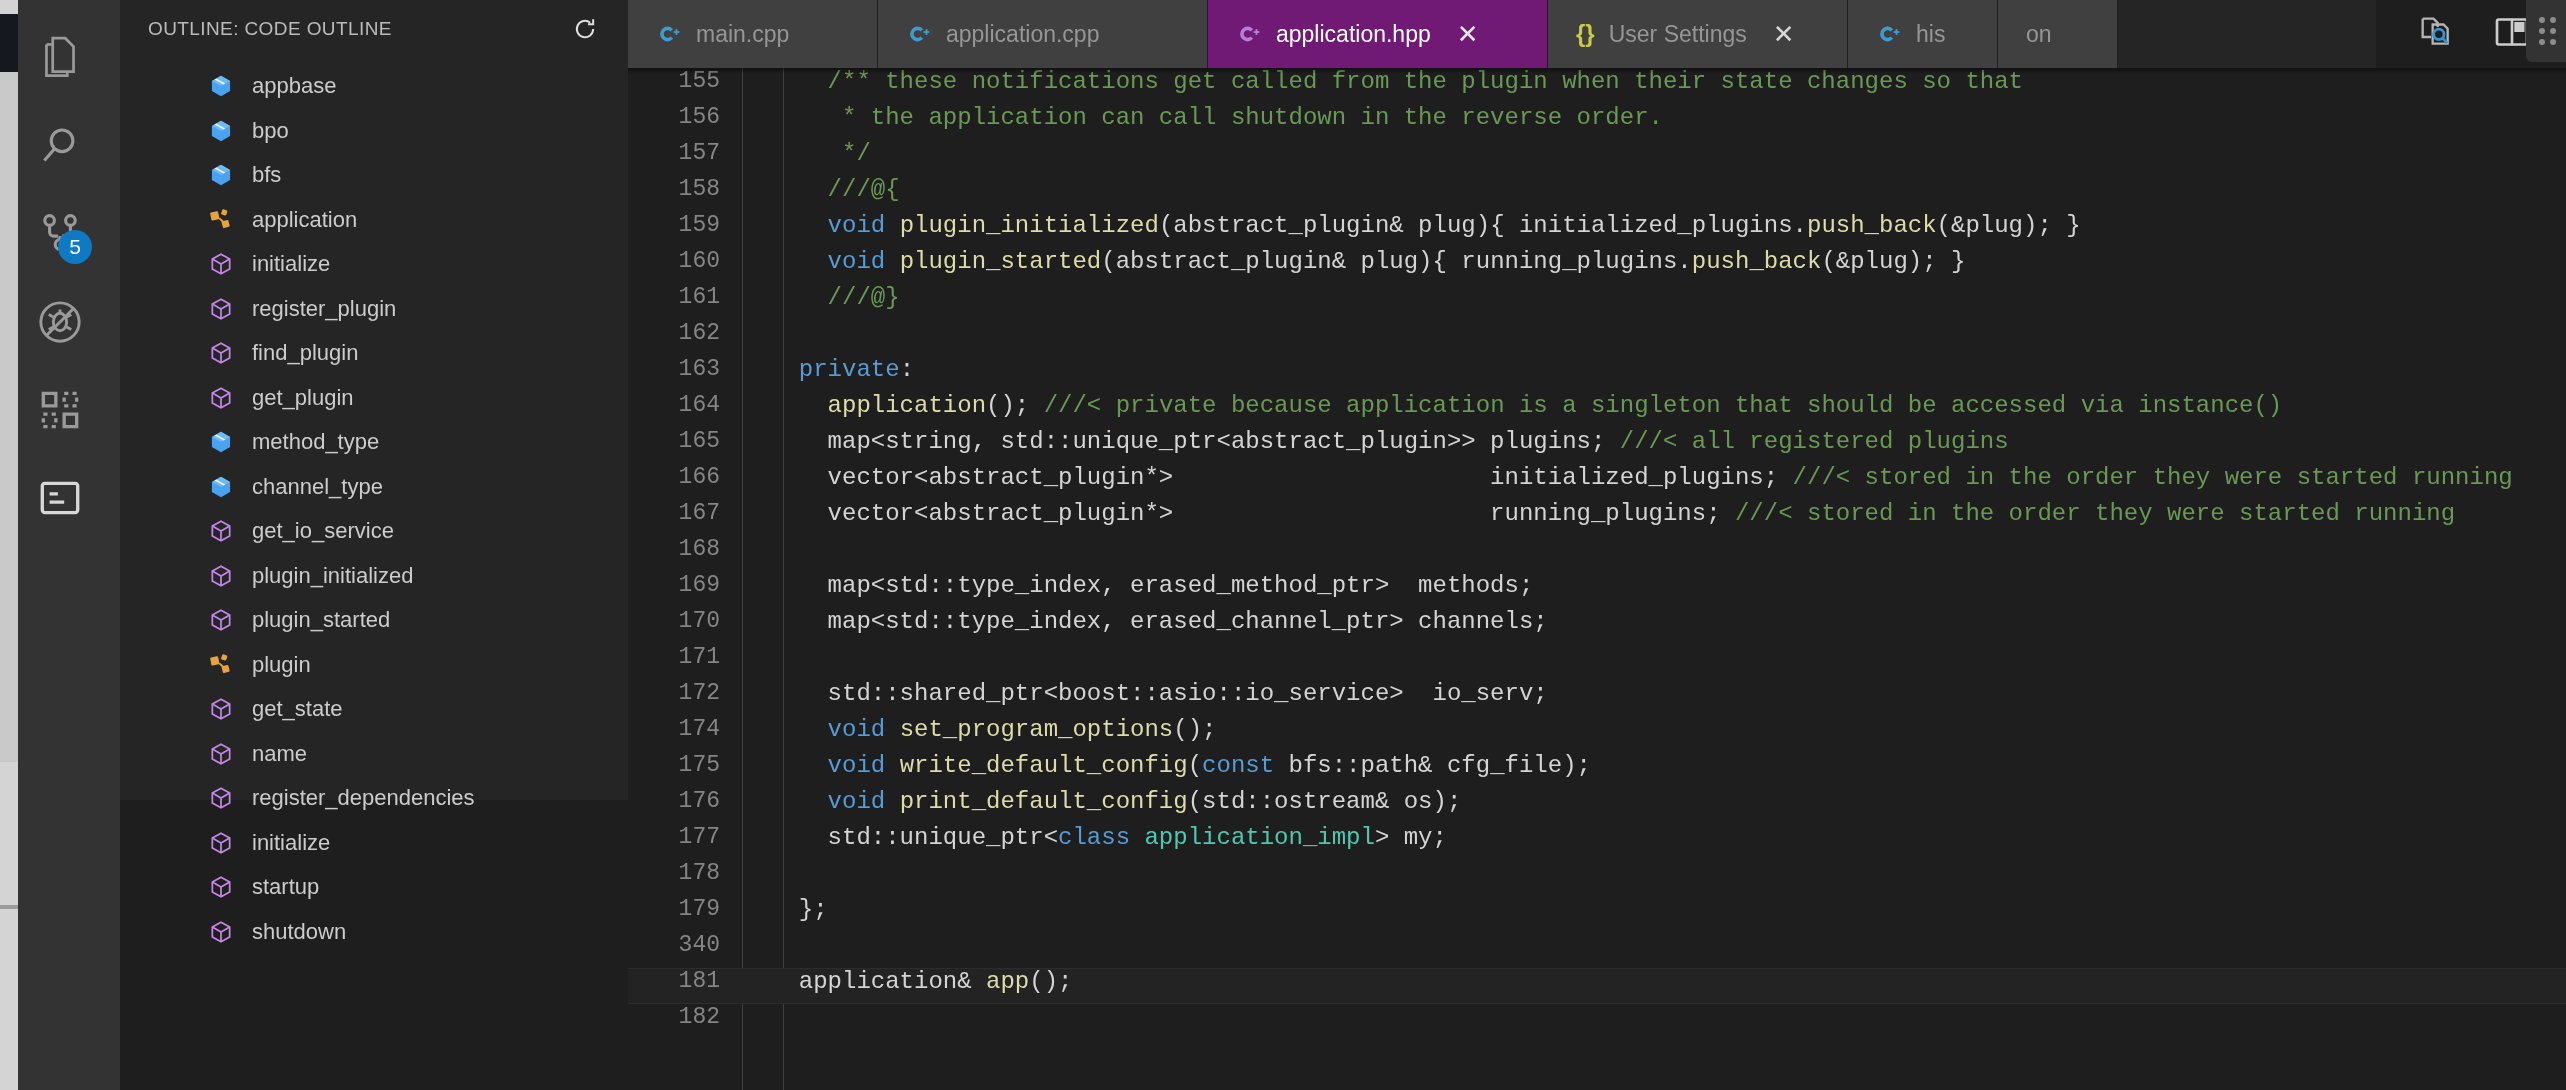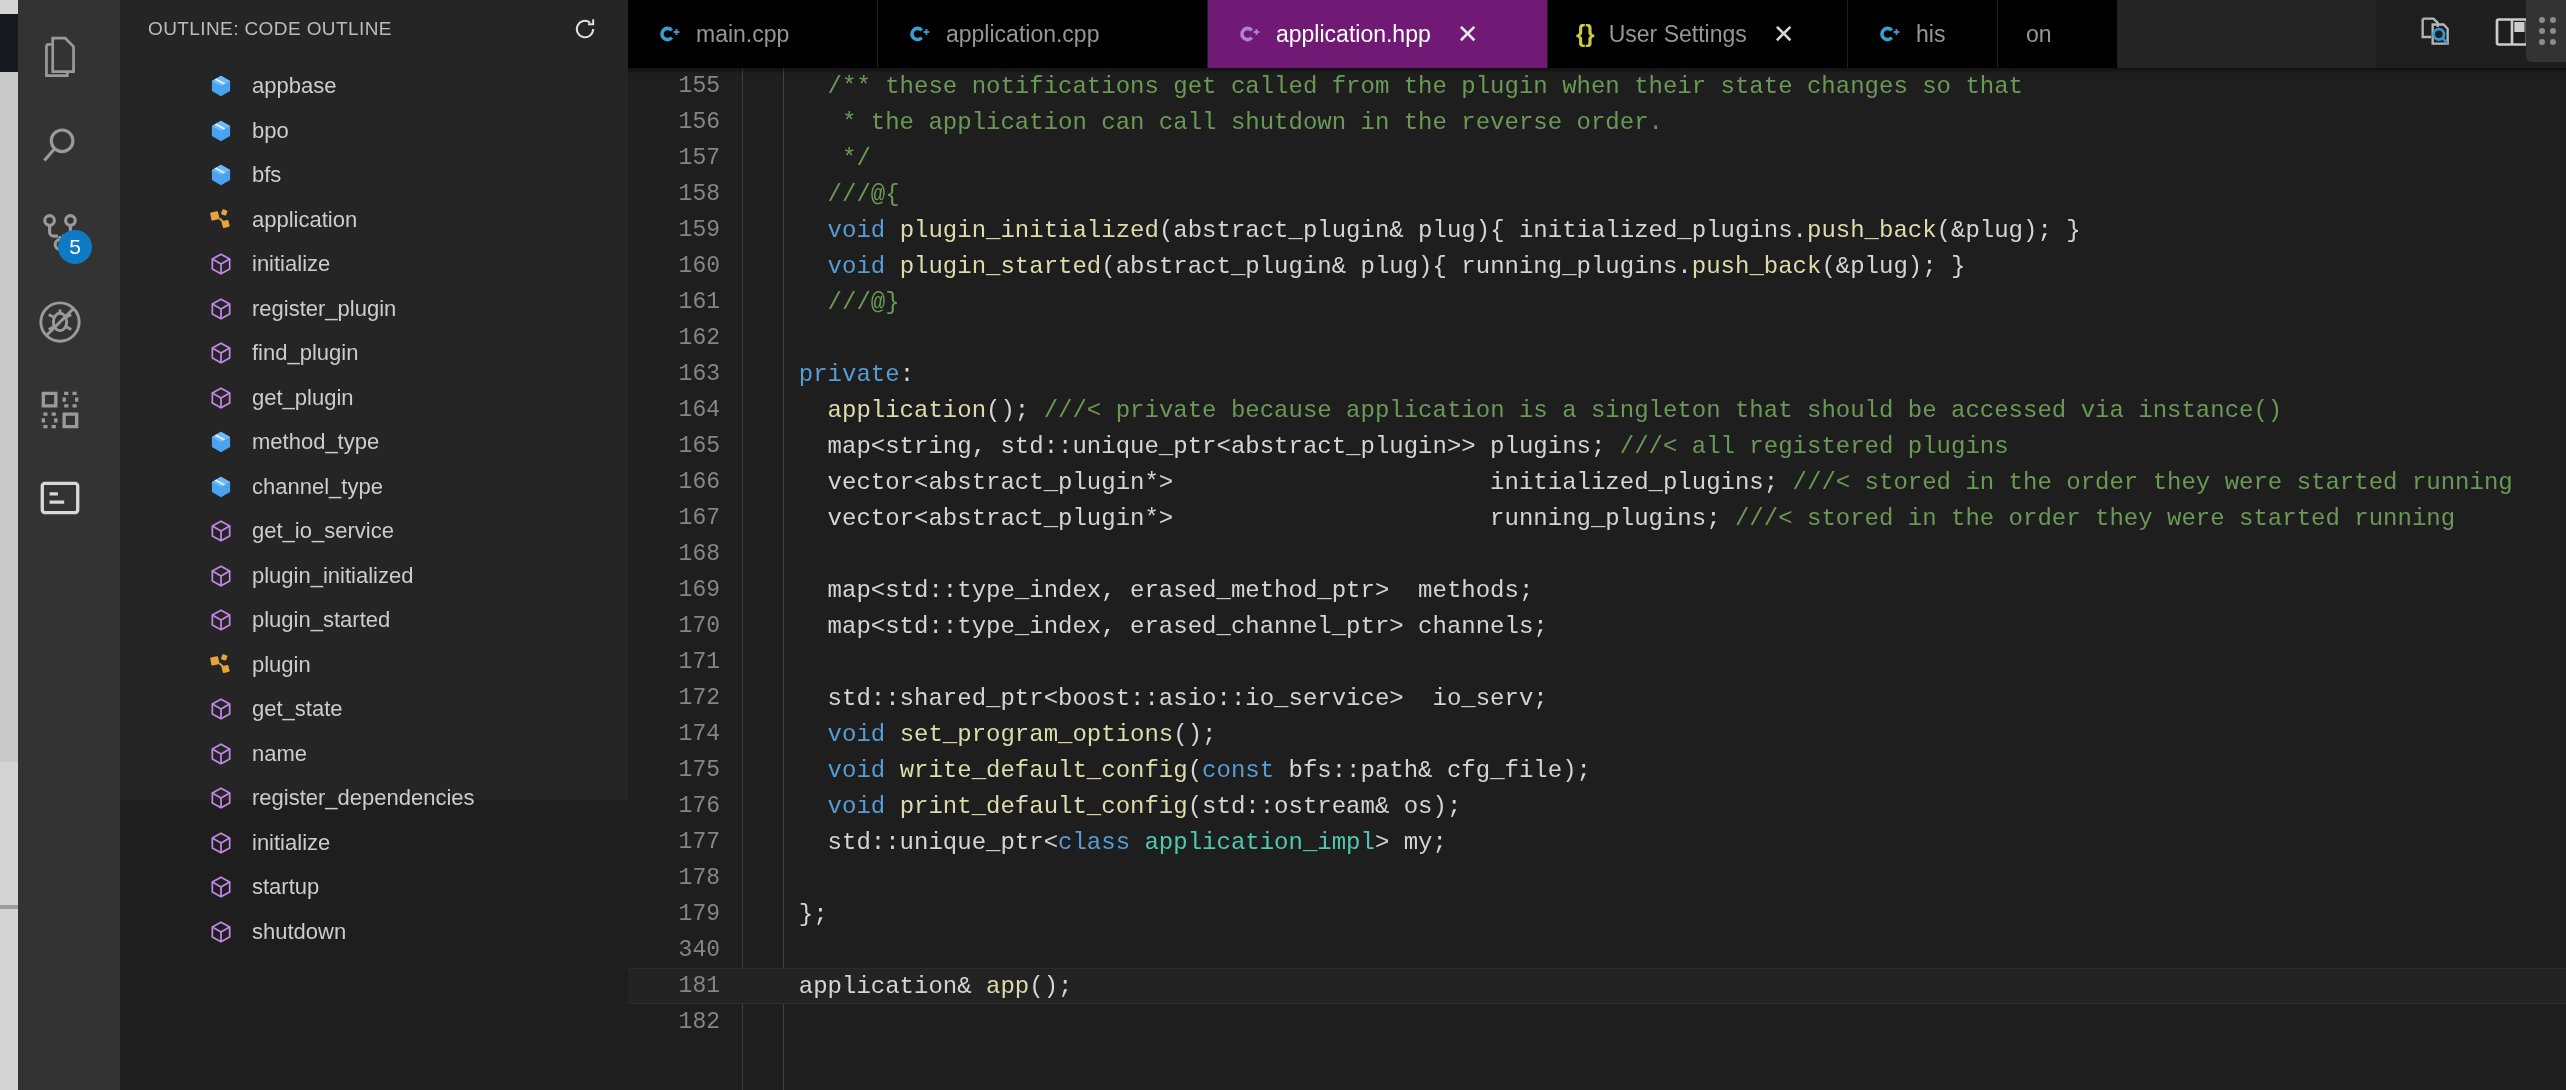--- a/index.html
+++ b/index.html
@@ -30,41 +30,41 @@
   .sb-refresh{width:34px;height:34px;display:flex;align-items:center;justify-content:center;}
   .sb-list{padding-top:6px;padding-left:24px;}
   .sb-row{height:44.5px;display:flex;align-items:center;padding-left:60px;box-sizing:border-box;}
   .sb-icon{width:34px;height:34px;display:flex;align-items:center;justify-content:center;margin-right:14px;flex:0 0 34px;}
   .sb-label{color:#cccccc;font-size:22px;font-family:"Liberation Sans",sans-serif;white-space:nowrap;}
 
   
   .editor{position:relative;flex:1 1 auto;height:1090px;background:#1e1e1e;overflow:hidden;}
   .tabbar{position:relative;height:68px;background:#252526;display:flex;align-items:stretch;}
   .tab{display:flex;align-items:center;gap:14px;padding:0 28px;box-sizing:border-box;
-       background:#000000;border-right:1px solid #1e1e1e;color:#969696;font-size:23px;white-space:nowrap;
+       background:#404040;border-right:1px solid #1e1e1e;color:#969696;font-size:23px;white-space:nowrap;
        font-family:"Liberation Sans",sans-serif;}
   .tab.active{background:#701a75;color:#ffffff;}
   .tab .tabicon{font-size:22px;font-weight:bold;display:flex;align-items:center;}
   .tab .json{color:#cbcb41;font-size:24px;}
   .tab .closex{margin-left:12px;color:#e8e8e8;font-size:26px;line-height:1;font-family:"Liberation Sans",sans-serif;}
   .tab .closex.dim{color:#d8d8d8;}
 
   .editor-actions{position:absolute;right:0;top:0;height:68px;display:flex;align-items:center;
                   gap:36px;padding:0 34px 0 40px;background:#1e1e1e;}
 
   
   .debugbar{position:absolute;top:0;left:1898px;width:420px;height:62px;background:#333333;
             display:flex;align-items:center;gap:0;z-index:25;border-radius:0 0 6px 6px;}
   .dbg-grip{width:42px;display:flex;align-items:center;justify-content:center;}
   .grip-dots{display:grid;grid-template-columns:repeat(2,6px);grid-template-rows:repeat(3,6px);gap:5px;}
   .grip-dots i{width:6px;height:6px;background:#8c8c8c;border-radius:50%;display:block;}
 
   
   .codearea{position:relative;height:1022px;background:#1e1e1e;overflow:hidden;}
-  .coderow{position:relative;height:36px;display:flex;align-items:center;font-family:"Liberation Mono",monospace;font-size:24px;}
+  .coderow{position:relative;height:36px;display:flex;align-items:flex-start;font-family:"Liberation Mono",monospace;font-size:24px;}
   .coderow.hl{background:#232323;box-shadow:inset 0 1px 0 #2c2c2c, inset 0 -1px 0 #2c2c2c;}
   .gutter{width:114px;flex:0 0 114px;text-align:right;padding-right:22px;box-sizing:border-box;
           color:#858585;font-family:"Liberation Mono",monospace;font-size:23px;}
   .codetext{white-space:pre;color:#d4d4d4;padding-left:28px;}
   .ind-guide{position:absolute;left:114px;top:0;bottom:0;width:1px;background:#404040;}
   .ind-guide.g2{left:155px;}
 
   .c-com{color:#6a9955;}
   .c-kw{color:#569cd6;}
   .c-fn{color:#dcdcaa;}

